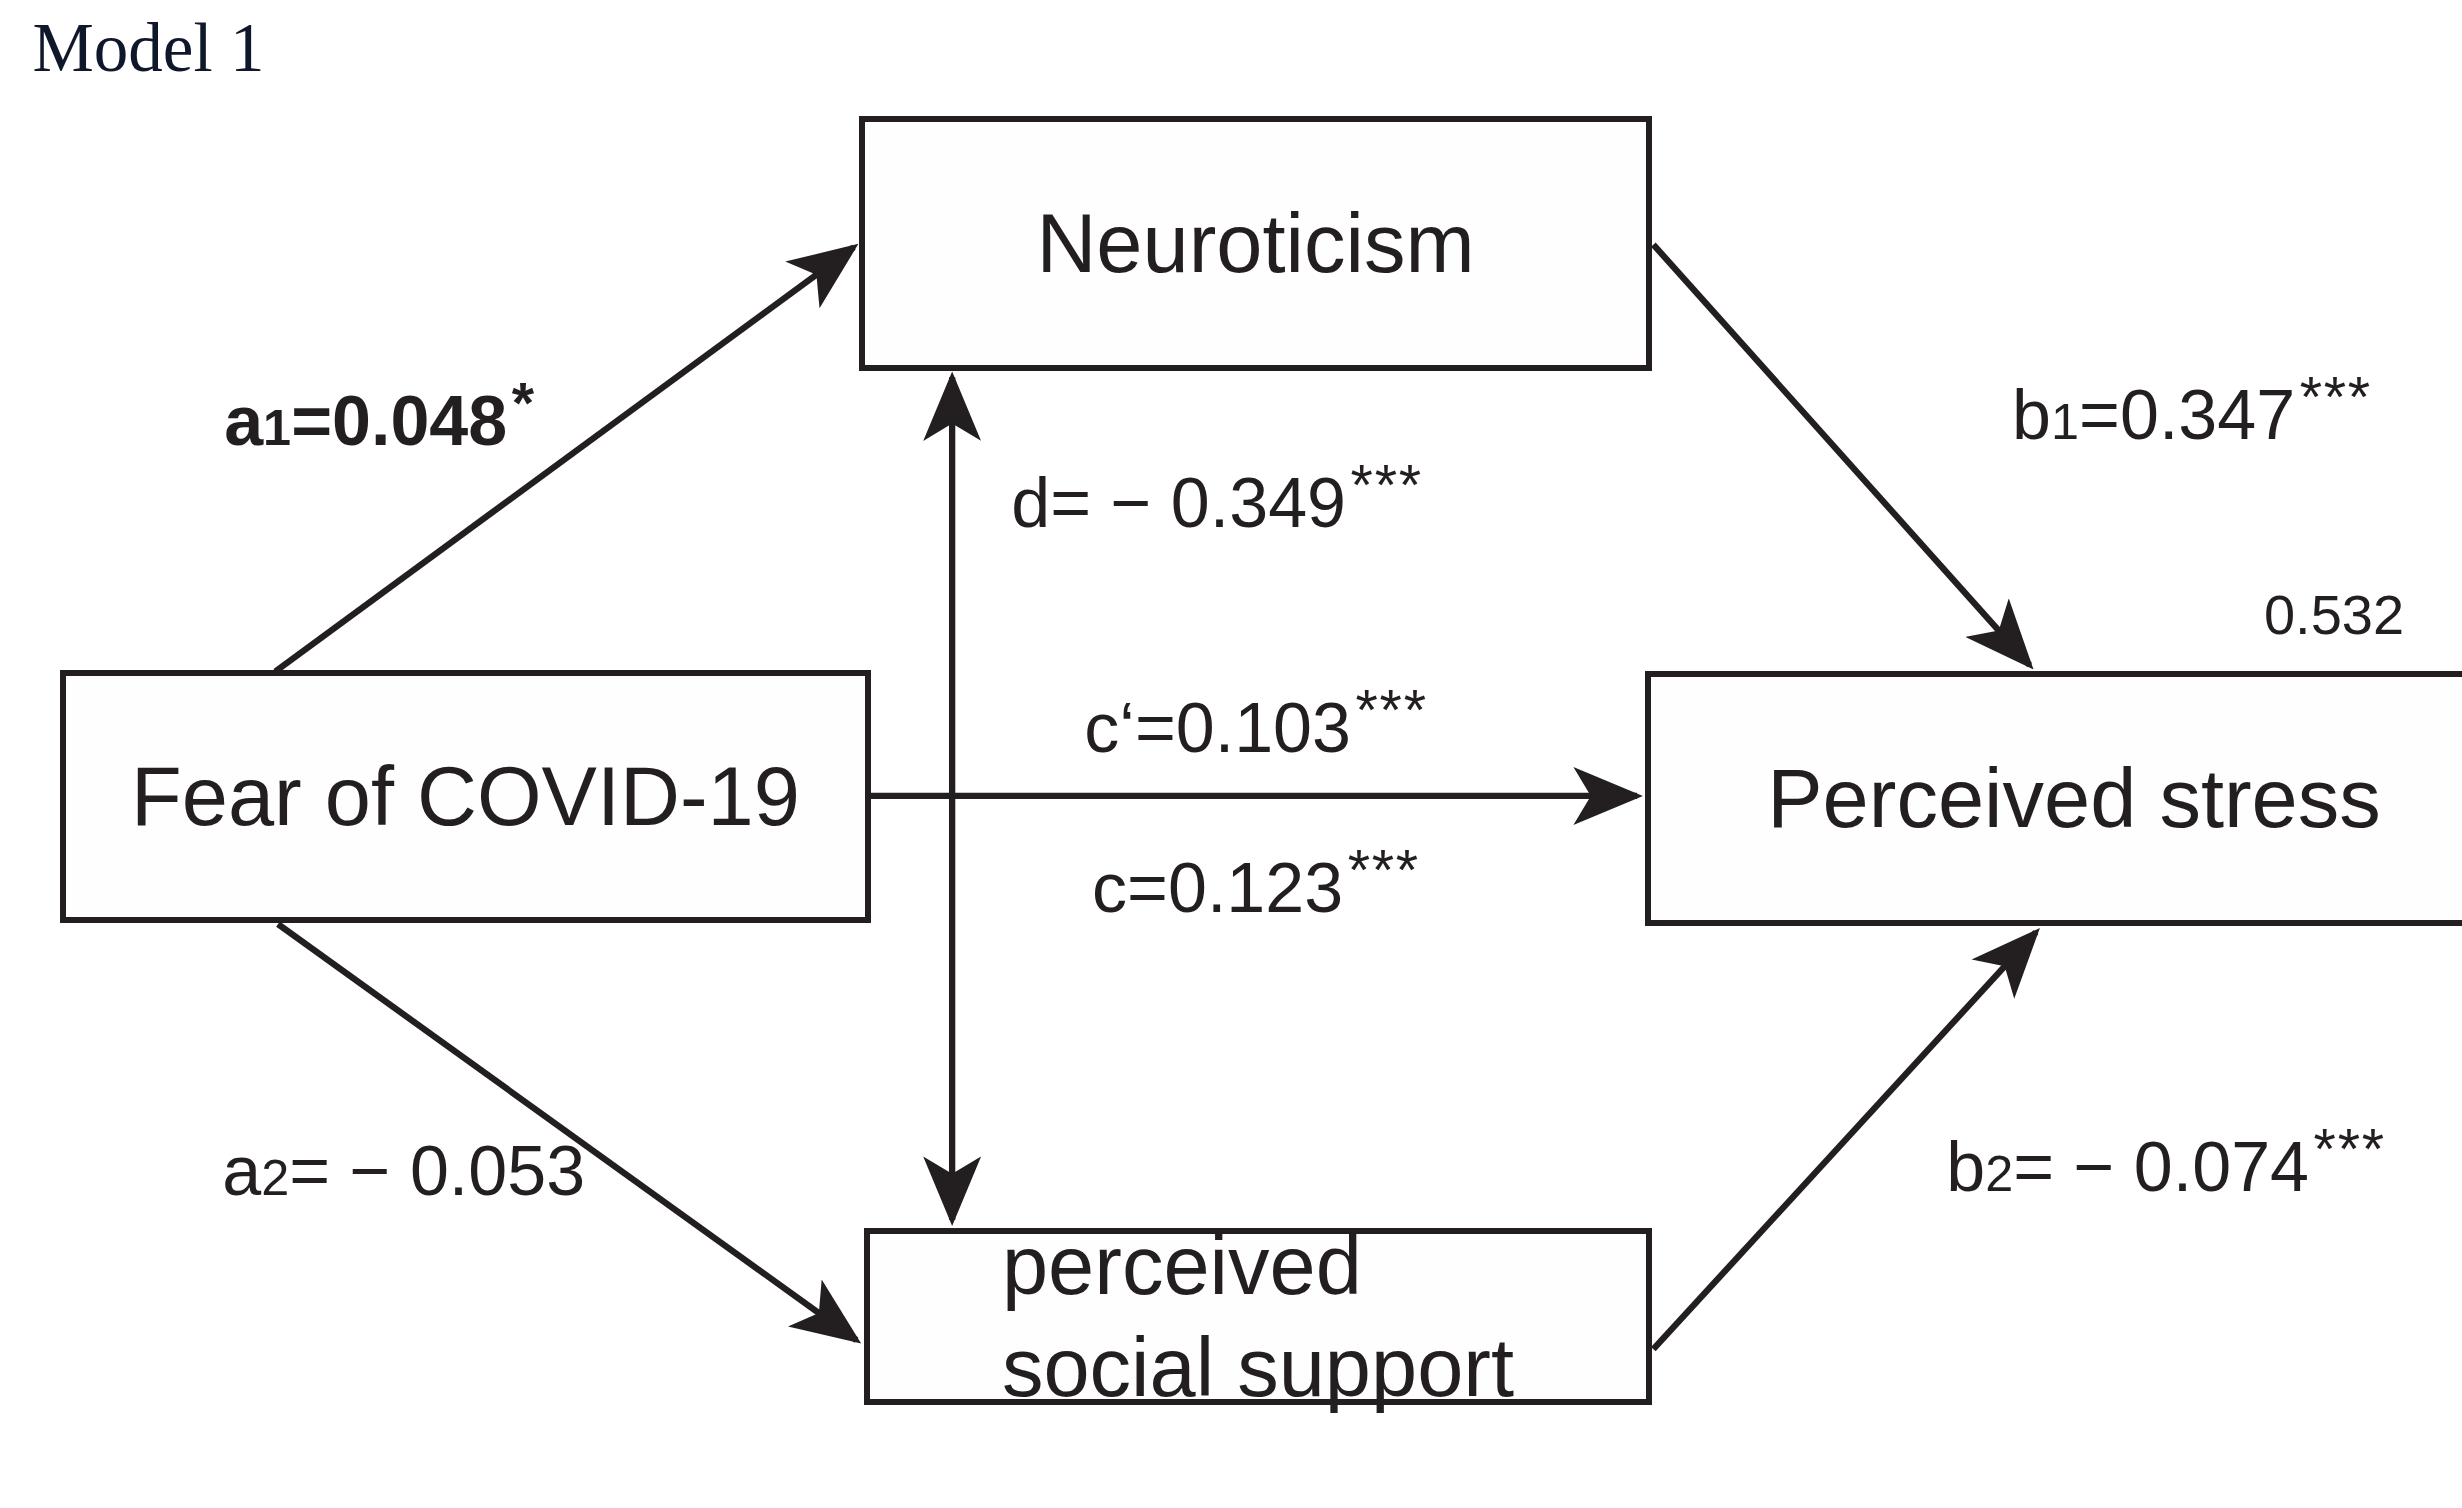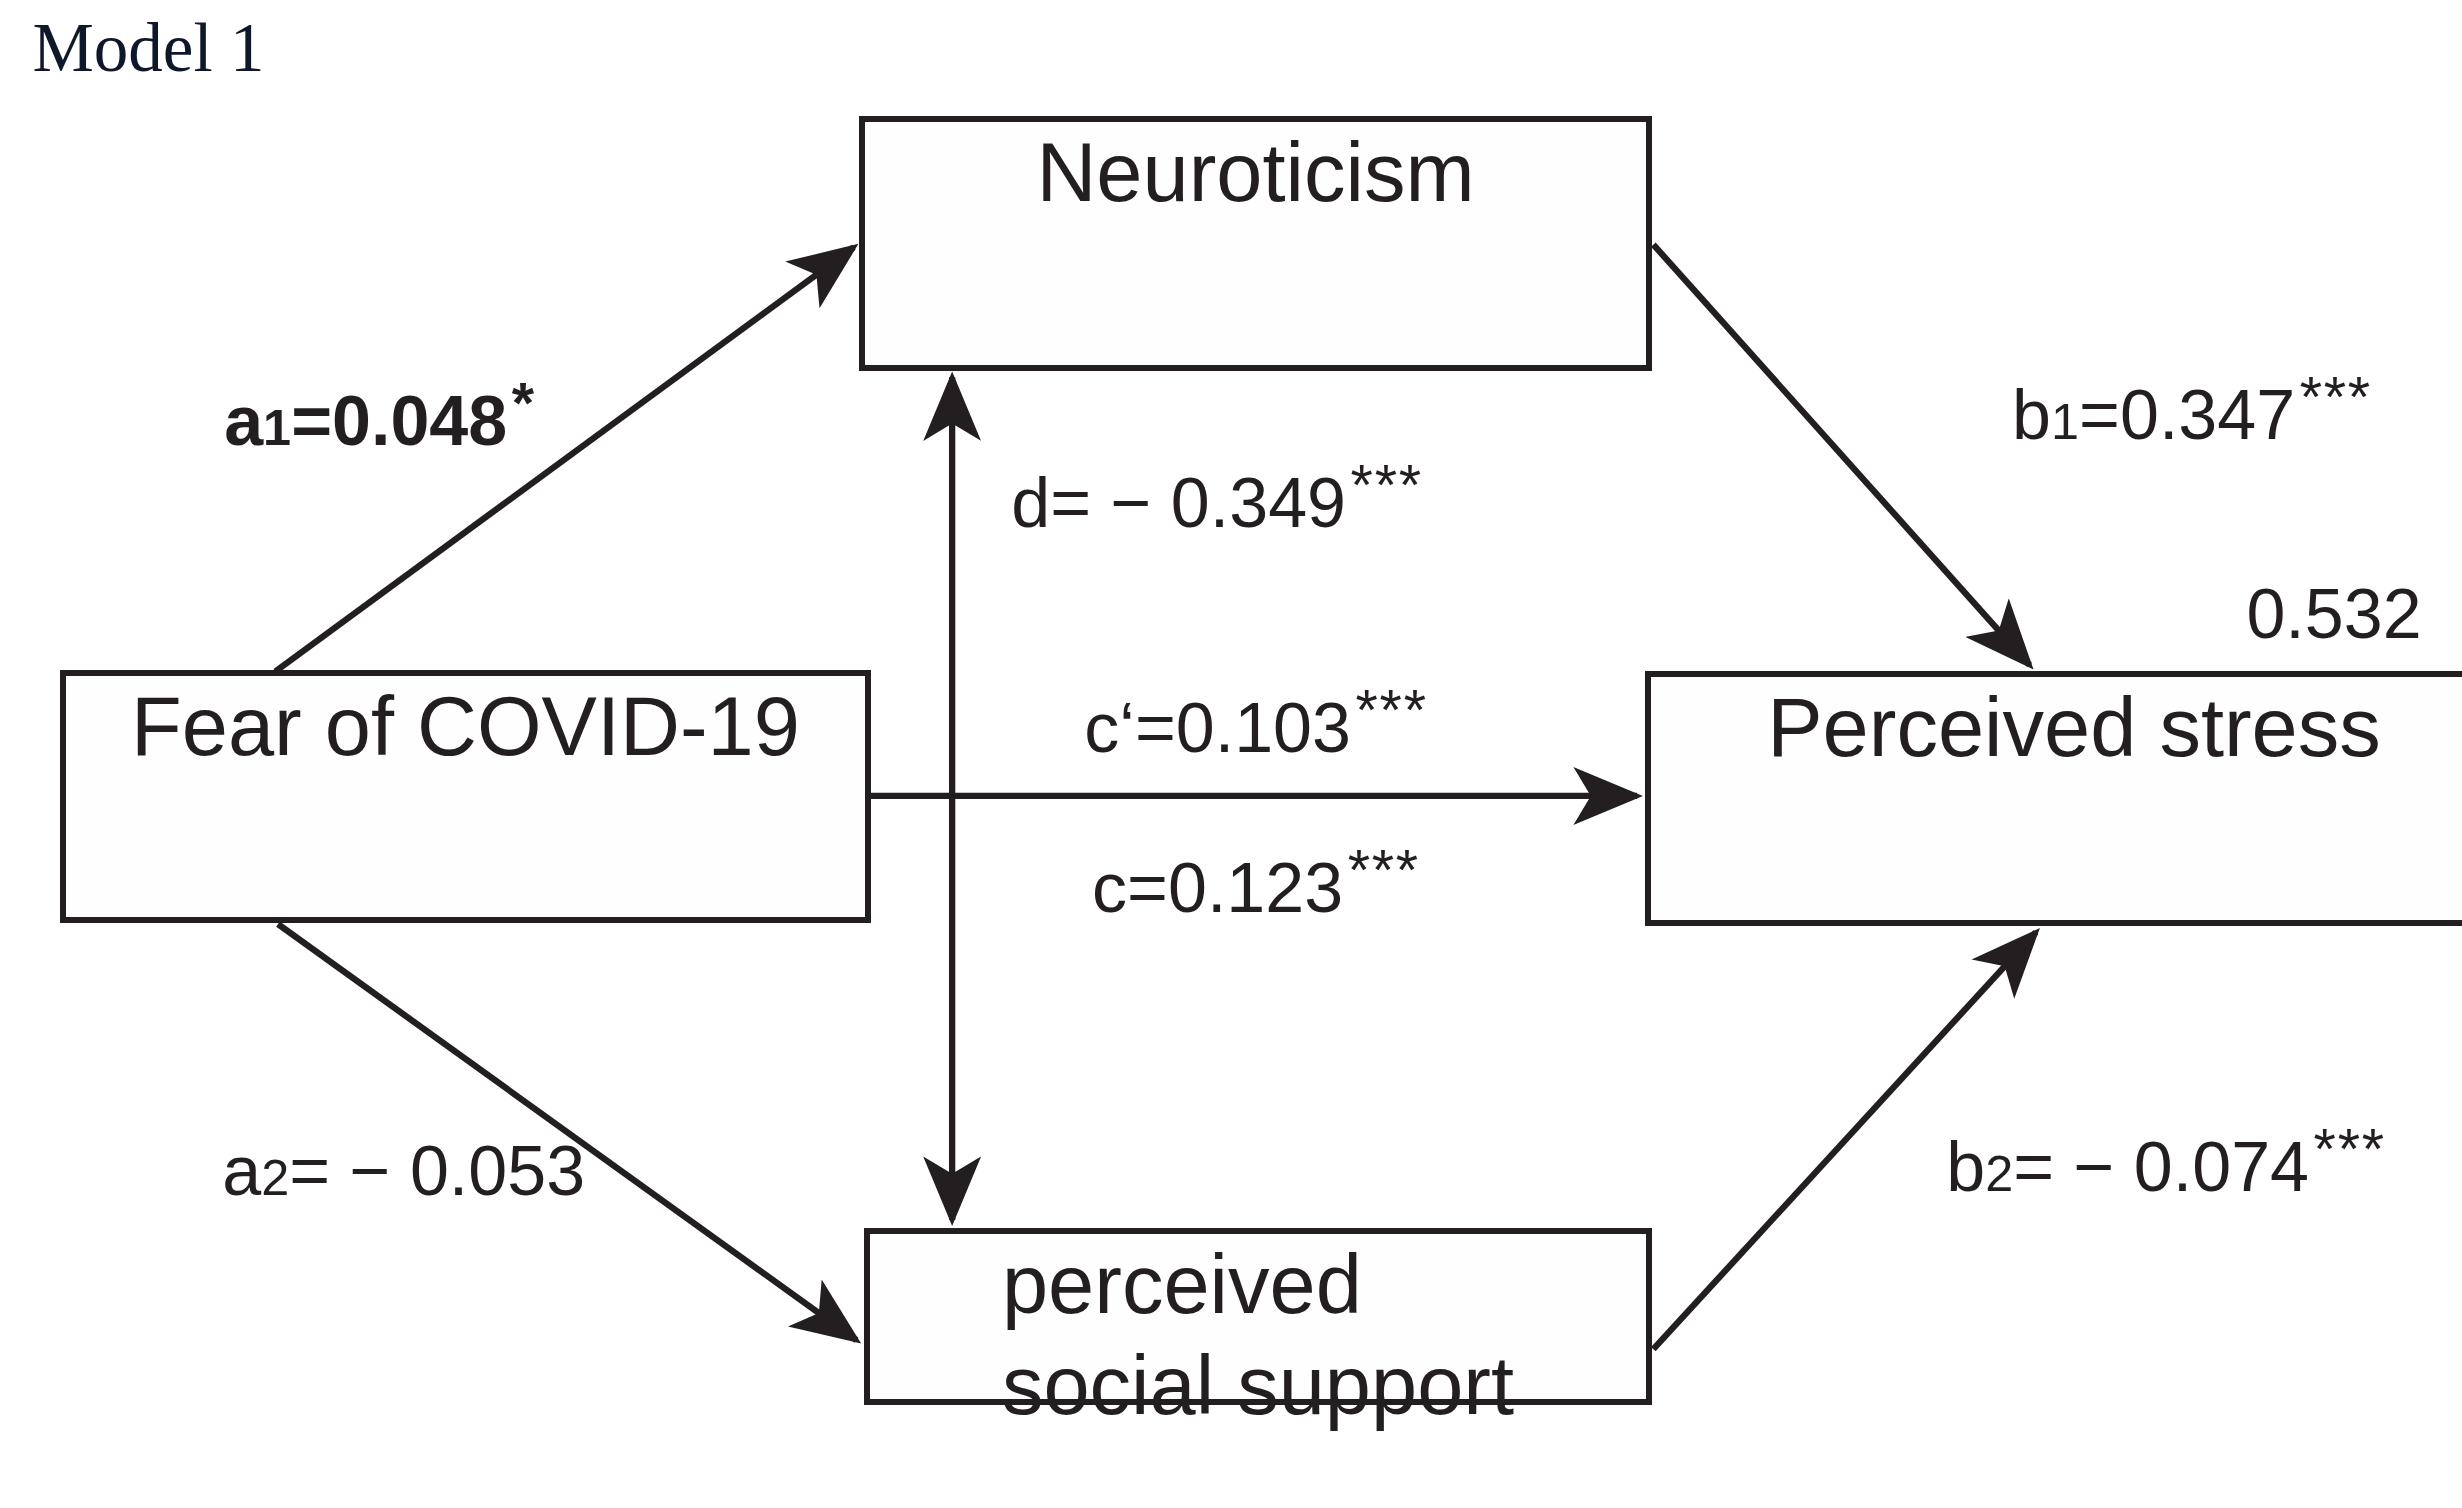--- a/index.html
+++ b/index.html
@@ -35,20 +35,21 @@
     font-weight: normal;
     color: #0f172a;
     white-space: nowrap;
   }
   .node {
     position: absolute;
     box-sizing: border-box;
     border: 6.3px solid #231f20;
     background: #fefefe;
     display: flex;
+    align-items: center;
     justify-content: center;
     font-size: 83px;
     line-height: 1.22;
     color: #231f20;
     text-align: center;
   }
   .node .multiline {
     text-align: left;
     width: fit-content;
   }
@@ -65,21 +66,21 @@
   .path-label .stars {
     font-size: 0.82em;
     position: relative;
     top: -0.38em;
     margin-left: 0.08em;
     letter-spacing: 0.03em;
   }
   .residual-label {
     position: absolute;
     transform: translate(-50%, -50%);
-    font-size: 70px;
+    font-size: 56px;
     white-space: nowrap;
     color: #231f20;
   }
 </style>
 </head>
 <body style="background: rgb(255, 255, 255);">
 
 <div id="canvas" style="background: rgb(255, 255, 255); color: rgb(35, 31, 32);">
 
   <svg id="arrow-layer" viewBox="0 0 2728 1671" xmlns="http://www.w3.org/2000/svg">

